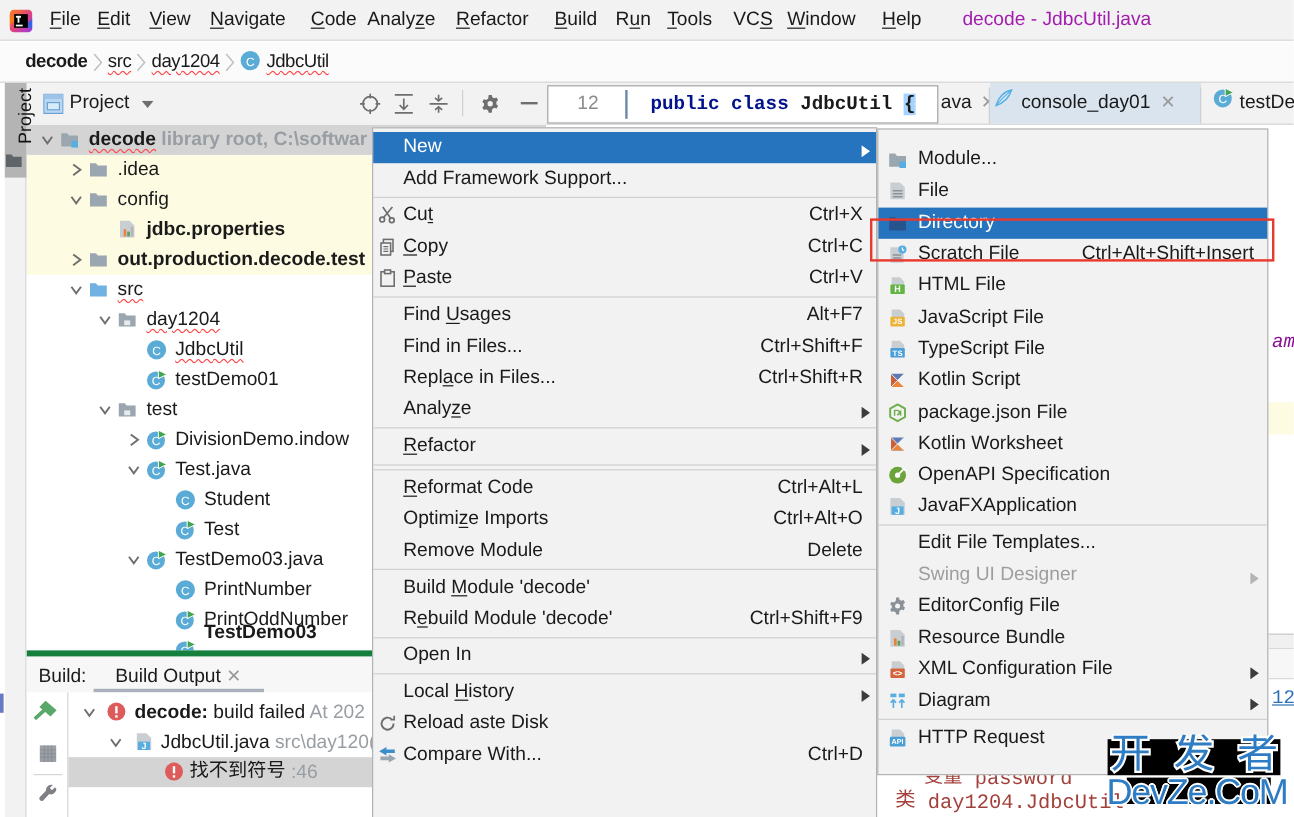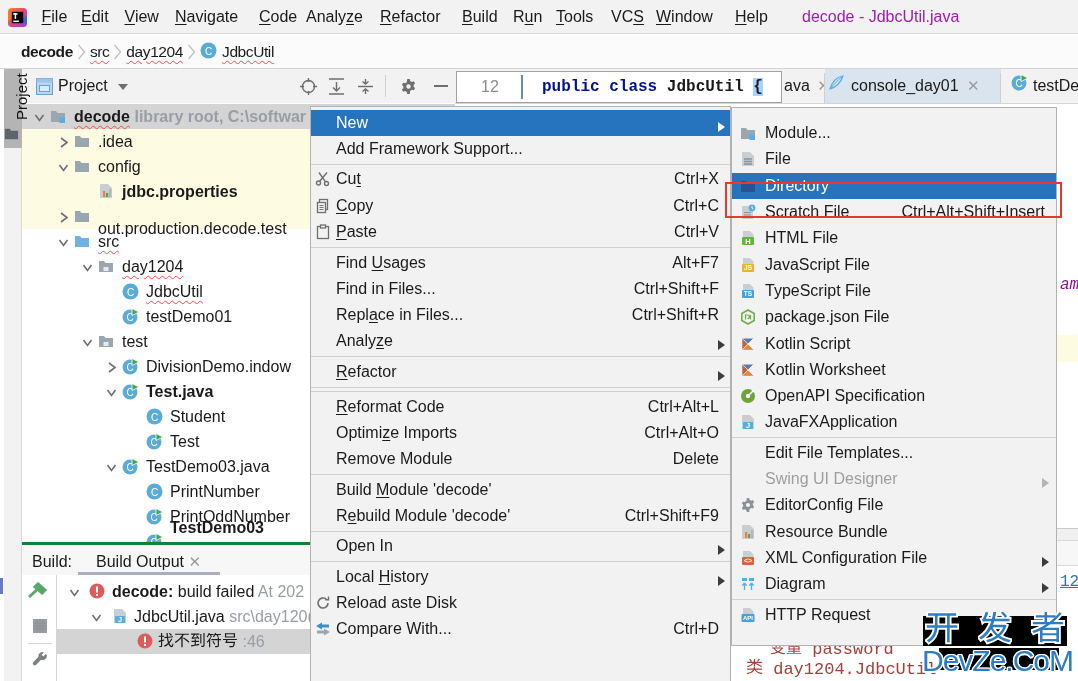--- a/index.html
+++ b/index.html
@@ -15,21 +15,21 @@
 .tbico{position:absolute;top:9px}
 
 .tab{position:absolute;top:0;height:34px;line-height:34px;white-space:nowrap}
 
 #stripe{left:0;top:69px;width:22px;height:612px;background:#f2f2f2;border-right:1px solid #d9d9d9;z-index:2}
 #projtab{position:absolute;left:4px;top:0px;width:18px;height:79px;background:#b4b4b4}
 #projtab span{position:absolute;left:9px;top:51px;transform:rotate(-90deg);transform-origin:0 0;font-size:15px;white-space:nowrap;color:#111}
 
 #tree{left:22px;top:103px;width:433px;height:439px;background:#fff;z-index:1;font-size:16px}
 
-#build{left:22px;top:542px;width:433px;height:139px;background:#f7f7f7;border-top:3px solid #15803d;z-index:1;font-size:16px}
+#build{left:22px;top:542px;width:433px;height:139px;background:#f7f7f7;border-top:5px solid #15803d;z-index:1;font-size:16px}
 
 .menu{background:#f2f2f2;border:1px solid #b2b2b2;font-size:16px}
 #mainmenu{left:310px;top:106px;width:421px;height:620px;padding-top:2.5px;z-index:10}
 #submenu{left:731px;top:107px;width:326px;height:539px;padding-top:12px;z-index:11}
 .mi{display:flex;align-items:center;height:26.3px;position:relative;white-space:nowrap}
 #submenu .mi{height:26.3px}
 .mi.sel{background:#2674be;color:#fff}
 .mic{width:16px;height:16px;margin-left:4px;flex:0 0 16px}
 #submenu .mic{margin-left:8px}
 #mainmenu .ml{margin-left:5px}
@@ -215,21 +215,21 @@
           <rect x="8" y="10" width="2.2" height="4" fill="#5aa05a"></rect>
           <rect x="11" y="6" width="2.2" height="8" fill="#b0b6bb"></rect>
         </svg></div>
       <div class="abs" style="left:100px;top:75px;height:25px;line-height:25px;font-weight:bold;white-space:nowrap">jdbc.properties</div>
       <div class="abs" style="left:35px;top:106px"><svg width="13" height="13" viewBox="0 0 13 13">
           <path d="M4 2 L10 6.5 L4 11" stroke="#6e6e6e" stroke-width="1.6" fill="none"></path>
         </svg></div>
       <div class="abs" style="left:52px;top:104px"><svg width="16" height="16" viewBox="0 0 16 16">
           <path fill="#9aa7b0" d="M1 3 h5 l1.5 2 H15 v9 H1 Z"></path>
         </svg></div>
-      <div class="abs" style="left:76px;top:112px;height:25px;line-height:25px;font-weight:normal;white-space:nowrap">out.production.decode.test</div>
+      <div class="abs" style="left:76px;top:100px;height:25px;line-height:25px;font-weight:bold;white-space:nowrap">out.production.decode.test</div>
       <div class="abs" style="left:35px;top:131px"><svg width="13" height="13" viewBox="0 0 13 13">
           <path d="M2.5 4 L6.5 9.5 L10.5 4" stroke="#6e6e6e" stroke-width="1.6" fill="none"></path>
         </svg></div>
       <div class="abs" style="left:52px;top:129px"><svg width="16" height="16" viewBox="0 0 16 16">
           <path fill="#70b3e2" d="M1 3 h5 l1.5 2 H15 v9 H1 Z"></path>
         </svg></div>
       <div class="abs" style="left:76px;top:125px;height:25px;line-height:25px;font-weight:normal;white-space:nowrap"><span style="text-decoration:underline wavy #ff4a4a 1px;text-underline-offset:3px;">src</span></div>
       <div class="abs" style="left:59px;top:156px"><svg width="13" height="13" viewBox="0 0 13 13">
           <path d="M2.5 4 L6.5 9.5 L10.5 4" stroke="#6e6e6e" stroke-width="1.6" fill="none"></path>
         </svg></div>
@@ -267,21 +267,21 @@
         </svg></div>
       <div class="abs" style="left:124px;top:250px;height:25px;line-height:25px;font-weight:normal;white-space:nowrap">DivisionDemo.indow</div>
       <div class="abs" style="left:83px;top:281px"><svg width="13" height="13" viewBox="0 0 13 13">
           <path d="M2.5 4 L6.5 9.5 L10.5 4" stroke="#6e6e6e" stroke-width="1.6" fill="none"></path>
         </svg></div>
       <div class="abs" style="left:100px;top:279px"><svg width="17" height="17" viewBox="0 0 17 17">
           <circle cx="8" cy="9" r="7.5" fill="#5aabd6"></circle>
           <text x="8" y="13" font-family="Liberation Sans" font-size="10" fill="#fff" text-anchor="middle">C</text>
           <path d="M10 0.5 L17 4 L10 7.5 Z" fill="#43a553" stroke="#fff" stroke-width="0.8"></path>
         </svg></div>
-      <div class="abs" style="left:124px;top:275px;height:25px;line-height:25px;font-weight:bold;white-space:nowrap">Test.java</div>
+      <div class="abs" style="left:124px;top:275px;height:25px;line-height:25px;font-weight:normal;white-space:nowrap">Test.java</div>
       <div class="abs" style="left:124px;top:304px"><svg width="17" height="17" viewBox="0 0 17 17">
           <circle cx="8.5" cy="8.5" r="8" fill="#5aabd6"></circle>
           <text x="8.5" y="12.7" font-family="Liberation Sans" font-size="10" fill="#fff" text-anchor="middle">C</text>
         </svg></div>
       <div class="abs" style="left:148px;top:300px;height:25px;line-height:25px;font-weight:normal;white-space:nowrap">Student</div>
       <div class="abs" style="left:124px;top:329px"><svg width="17" height="17" viewBox="0 0 17 17">
           <circle cx="8" cy="9" r="7.5" fill="#5aabd6"></circle>
           <text x="8" y="13" font-family="Liberation Sans" font-size="10" fill="#fff" text-anchor="middle">C</text>
           <path d="M10 0.5 L17 4 L10 7.5 Z" fill="#43a553" stroke="#fff" stroke-width="0.8"></path>
         </svg></div>
@@ -581,33 +581,33 @@
     <div class="mi">
       <span class="mic"><svg width="16" height="16" viewBox="0 0 16 16">
           <path fill="#c9ced3" d="M3 1 h7 l3.5 3.5 V8 H3 Z"></path>
           <rect x="2" y="7" width="12" height="8" fill="#4a9fd8" rx="1"></rect>
           <text x="8" y="13.4" font-family="Liberation Sans" font-size="6.5" font-weight="bold" fill="#fff" text-anchor="middle">TS</text>
         </svg></span>
       <span class="ml">TypeScript File</span>
     </div>
     <div class="mi">
       <span class="mic"><svg width="16" height="16" viewBox="0 0 16 16">
-          <path d="M8 1 L14.2 4.5 V11.5 L8 15 L1.8 11.5 V4.5 Z" fill="none" stroke="#6fae49" stroke-width="1.6"></path>
-          <path d="M5.5 10.5 V6 h2 a2 1.8 0 0 1 0 3.6 M10.5 6 v4.5" stroke="#6fae49" stroke-width="1.2" fill="none"></path>
-        </svg></span>
-      <span class="ml">package.json File</span>
-    </div>
-    <div class="mi">
-      <span class="mic"><svg width="16" height="16" viewBox="0 0 16 16">
           <path d="M2.5 2.5 H13.5 L8 8 L13.5 13.5 H2.5 Z" fill="#5c7bb5"></path>
           <path d="M2.5 13.5 V2.5 L8 8 Z" fill="#c76241"></path>
           <path d="M2.5 13.5 H13.5 L8 8 Z" fill="#e8863c"></path>
           <path d="M2.5 2.5 L13.5 13.5 M2.5 13.5 L13.5 2.5" stroke="#fff" stroke-width="0.7"></path>
         </svg></span>
       <span class="ml">Kotlin Script</span>
+    </div>
+    <div class="mi">
+      <span class="mic"><svg width="16" height="16" viewBox="0 0 16 16">
+          <path d="M8 1 L14.2 4.5 V11.5 L8 15 L1.8 11.5 V4.5 Z" fill="none" stroke="#6fae49" stroke-width="1.6"></path>
+          <path d="M5.5 10.5 V6 h2 a2 1.8 0 0 1 0 3.6 M10.5 6 v4.5" stroke="#6fae49" stroke-width="1.2" fill="none"></path>
+        </svg></span>
+      <span class="ml">package.json File</span>
     </div>
     <div class="mi">
       <span class="mic"><svg width="16" height="16" viewBox="0 0 16 16">
           <path d="M2.5 2.5 H13.5 L8 8 L13.5 13.5 H2.5 Z" fill="#5c7bb5"></path>
           <path d="M2.5 13.5 V2.5 L8 8 Z" fill="#c76241"></path>
           <path d="M2.5 13.5 H13.5 L8 8 Z" fill="#e8863c"></path>
           <path d="M2.5 2.5 L13.5 13.5 M2.5 13.5 L13.5 2.5" stroke="#fff" stroke-width="0.7"></path>
         </svg></span>
       <span class="ml">Kotlin Worksheet</span>
     </div>

